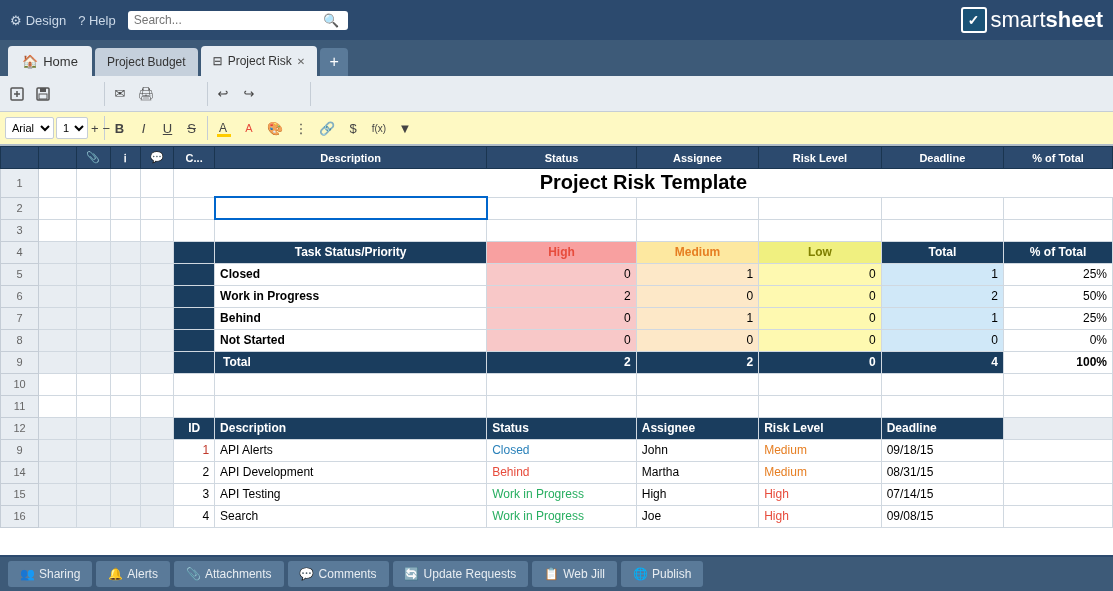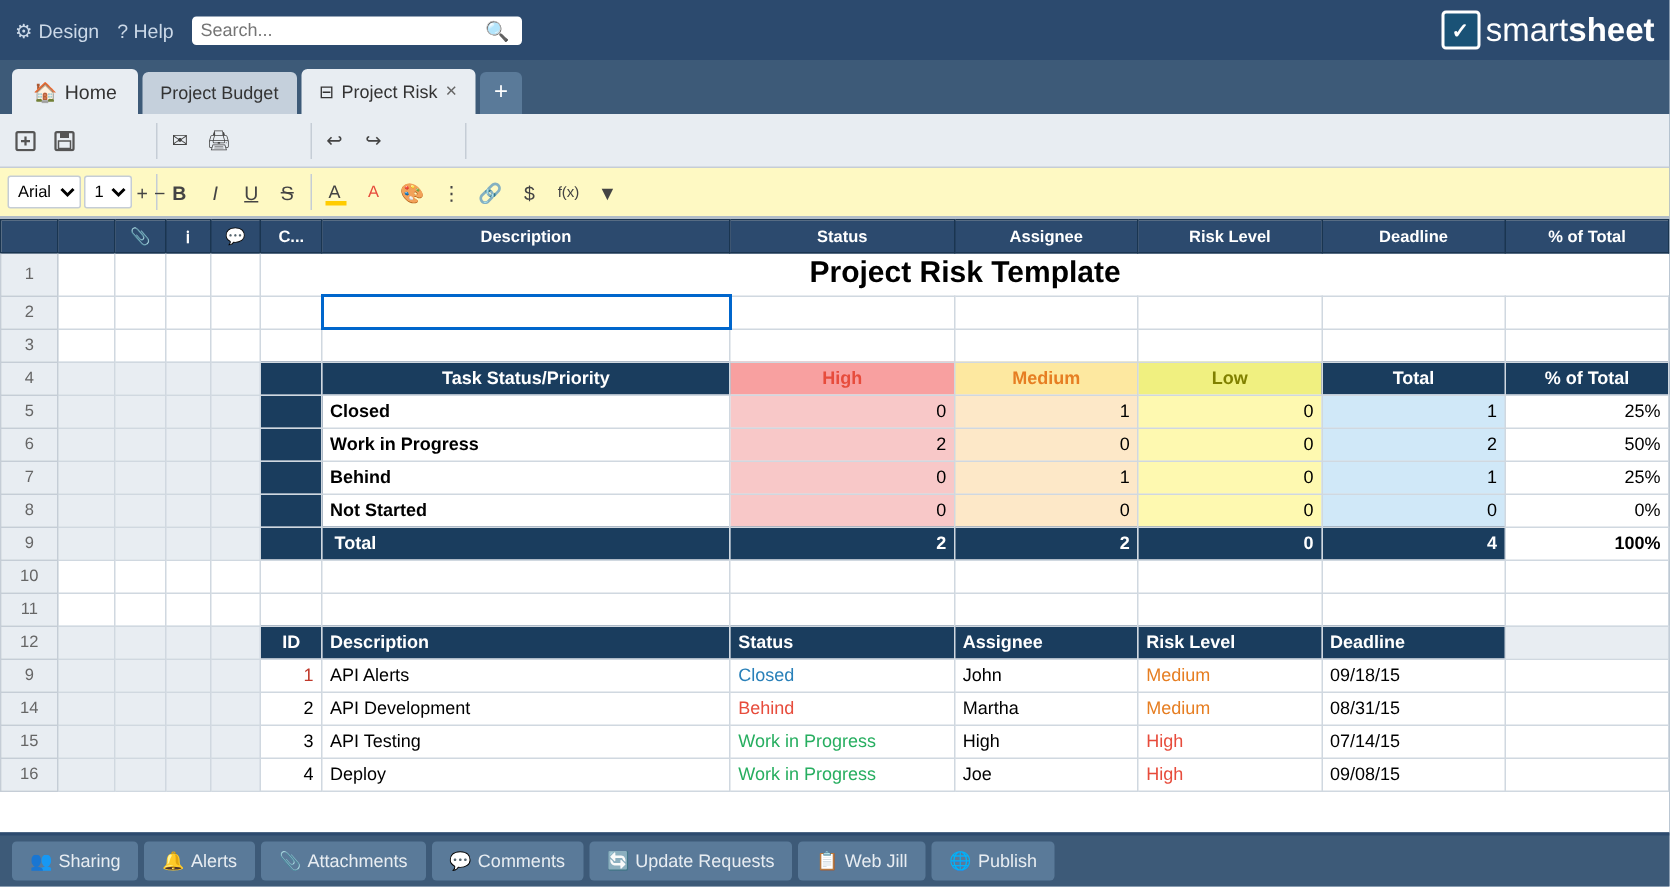--- a/index.html
+++ b/index.html
@@ -493,21 +493,21 @@
           <td></td>
         </tr>
 
         <tr>
           <td class="row-num">16</td>
           <td style="background:#e8edf2;"></td>
           <td style="background:#e8edf2;"></td>
           <td style="background:#e8edf2;"></td>
           <td style="background:#e8edf2;"></td>
           <td class="text-right">4</td>
-          <td>Deploy</td>
+          <td>Search</td>
           <td class="status-wip">Work in Progress</td>
           <td>Joe</td>
           <td class="risk-high">High</td>
           <td>09/08/15</td>
           <td></td>
         </tr>
       </tbody>
     </table>
   </div>
 </div>

